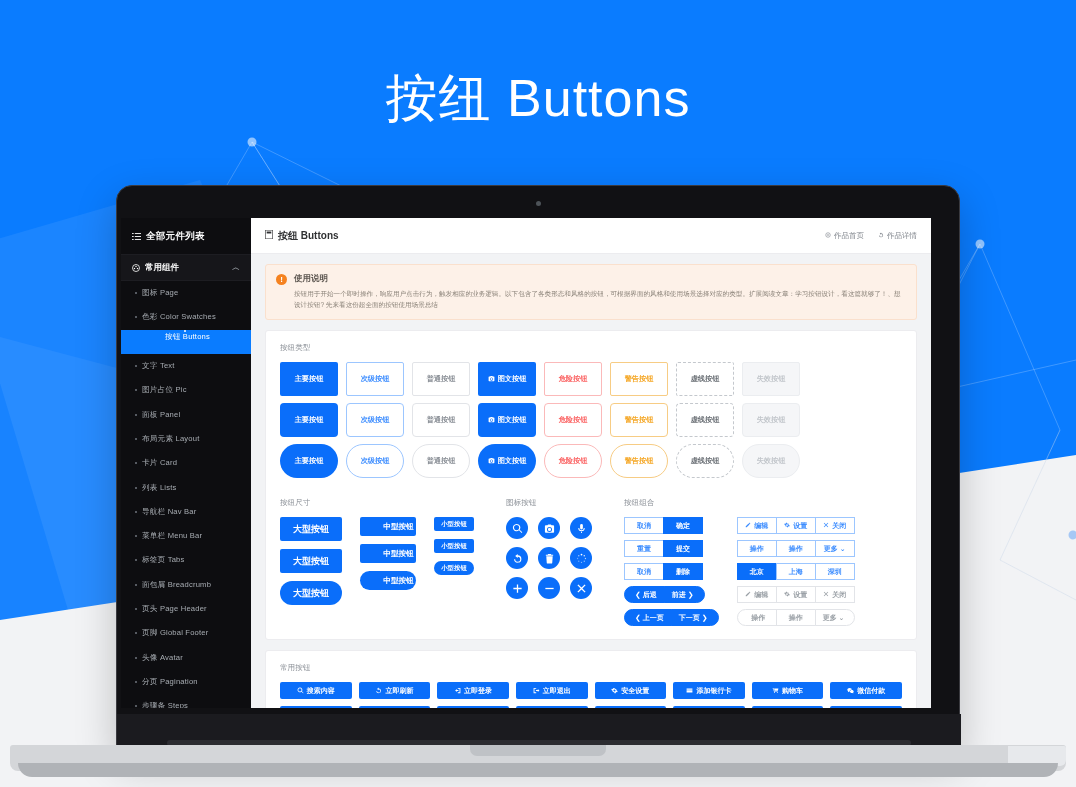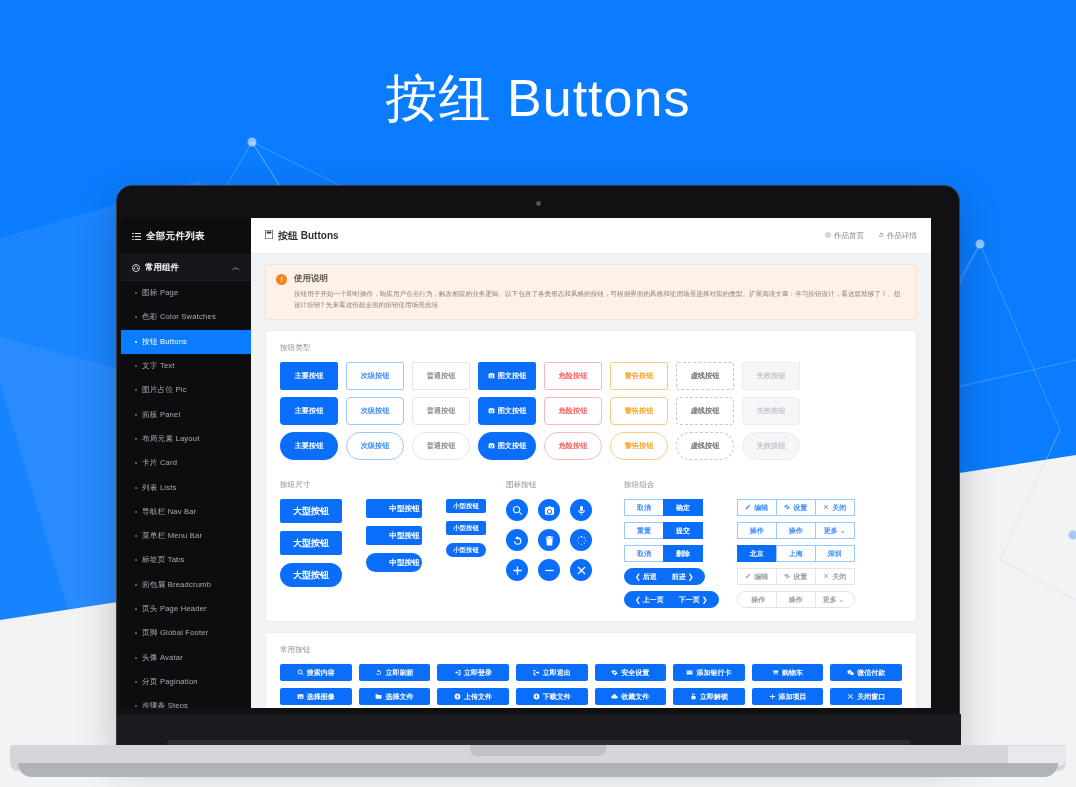--- a/index.html
+++ b/index.html
@@ -104,21 +104,21 @@
   .sb-group .sb-caret { margin-left: auto; font-size: 8px; color: #9aa0a6; }
   .sb-item {
     height: 24.3px; display: flex; align-items: center;
     padding: 0 11px 0 14px; font-size: 7.6px; color: #a8adb3;
     letter-spacing: .2px;
   }
   .sb-item .dot {
     width: 2px; height: 2px; border-radius: 50%; background: #6f757c;
     margin-right: 5px; flex: 0 0 2px;
   }
-  .sb-item.active { background: #0a7cff; color: #fff; }
+  .sb-item.active { background: #0a7cff; color: #fff; flex-direction: column; }
   .sb-item.active .dot { background: #fff; }
   .sb-icon svg { display: block; }
 
   
   #main { flex: 1; display: flex; flex-direction: column; min-width: 0; }
   #topbar {
     height: 36px; background: #fff; display: flex; align-items: center;
     padding: 0 14px; border-bottom: 1px solid #ececef;
   }
   #topbar .tb-title {
@@ -151,21 +151,21 @@
     background: #fff; border: 1px solid #ececef; border-radius: 3px;
     padding: 10px 14px 13px;
   }
   .sec-label { font-size: 7.6px; color: #8a8f96; margin: 2px 0 9px; }
   .sec-label.mt { margin-top: 13px; }
 
   .row { display: flex; gap: 8px; margin-bottom: 7px; align-items: center; }
 
   
   .btn {
-    height: 28px; min-width: 58px; padding: 0 8px;
+    height: 34px; min-width: 58px; padding: 0 8px;
     display: inline-flex; align-items: center; justify-content: center; gap: 3px;
     font-size: 7.2px; font-weight: bold; border-radius: 2px;
     border: 1px solid transparent; white-space: nowrap;
   }
   .btn.r4 { border-radius: 4px; }
   .btn.pill { border-radius: 999px; }
   .btn.primary { background: #0a6efa; color: #fff; }
   .btn.secondary { background: #fff; color: #3b8cff; border-color: #9cc6ff; }
   .btn.normal { background: #fff; color: #8a8f96; border-color: #e2e4e8; }
   .btn.iconed { background: #0a6efa; color: #fff; }
@@ -173,21 +173,21 @@
   .btn.warn { background: #fff; color: #f5a623; border-color: #f7cc84; }
   .btn.dashed { background: #fff; color: #6b7076; border: 1px dashed #c4c8cd; }
   .btn.disabled { background: #f5f6f8; color: #c2c6cb; border-color: #ebedf0; }
 
   
   .btn-lg { height: 24px; min-width: 62px; font-size: 9px; border-radius: 2px; background:#0a6efa; color:#fff; display:inline-flex; align-items:center; justify-content:center; font-weight:bold;}
   .btn-md { height: 19px; min-width: 56px; font-size: 7.6px; border-radius: 2px; background:#0a6efa; color:#fff; display:inline-flex; align-items:center; justify-content:center; font-weight:bold;padding-left:21px;}
   .btn-sm { height: 14px; min-width: 40px; font-size: 6.4px; border-radius: 2px; background:#0a6efa; color:#fff; display:inline-flex; align-items:center; justify-content:center; font-weight:bold;}
   .rnd { border-radius: 999px !important; }
 
-  .sizes-wrap { display: flex; gap: 24px; align-items: flex-start; }
+  .sizes-wrap { display: flex; gap: 18px; align-items: flex-start; }
   .sizes-col { display: flex; flex-direction: column; gap: 8px; align-items: flex-start; }
 
   
   .icon-grid { display: grid; grid-template-columns: repeat(3, 22px); gap: 8px 10px; }
   .icon-btn {
     width: 22px; height: 22px; border-radius: 50%; background: #0a6efa;
     color: #fff; display: flex; align-items: center; justify-content: center;
   }
   .icon-btn svg { display: block; }
 

